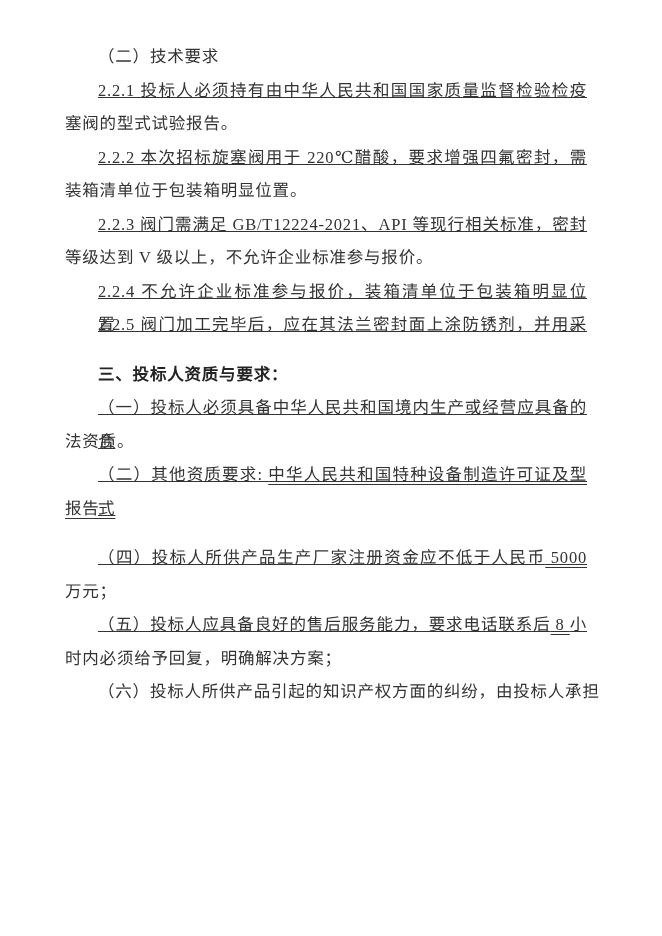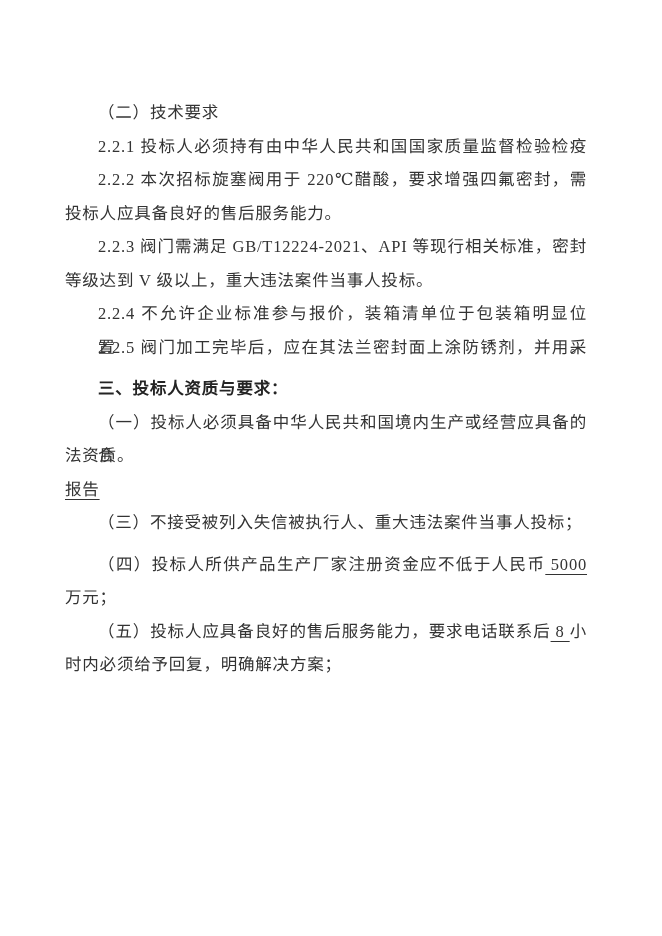--- a/index.html
+++ b/index.html
@@ -9,90 +9,93 @@
   }
   body {
     width: 662px;
     height: 936px;
     overflow: hidden;
   }
   .page {
     box-sizing: border-box;
     width: 662px;
     height: 936px;
-    padding: 96px 75px 0 65px;
+    padding: 40px 75px 0 65px;
     background: #ffffff;
     font-family: "Liberation Serif", "DejaVu Serif", serif;
     font-size: 16.5px;
     color: #333333;
     letter-spacing: 0.8px;
   }
   .line {
     height: 33.5px;
     line-height: 33.5px;
     white-space: nowrap;
   }
   .line.fill {
     white-space: normal;
     text-align: justify;
     text-align-last: justify;
+    text-decoration: underline;
   }
   .indent {
     padding-left: 33px;
   }
   .heading {
     font-weight: bold;
     color: #242424;
   }
   .u {
     text-decoration: underline;
     text-underline-offset: 4px;
     text-decoration-thickness: 1px;
     text-align: right;
   }
   .gap7 { }
-  .gap8 { margin-top: 8px; }
+  .gap8 { margin-top: 16px; }
 </style>
 </head>
 <body>
 
 <div class="page">
 
   <div class="line indent"><span>（二）技术要求</span></div>
 
   <div class="line indent fill"><span>2.2.1 投标人必须持有由中华人民共和国国家质量监督检验检疫</span></div>
 
 
+  <div class="line"><span>塞阀的型式试验报告。</span></div>
 
   <div class="line indent fill gap7"><span>2.2.2 本次招标旋塞阀用于 220℃醋酸，要求增强四氟密封，需</span></div>
 
-  <div class="line"><span>投标人应具备良好的售后服务能力。</span></div>
+  <div class="line"><span>装箱清单位于包装箱明显位置。</span></div>
 
   <div class="line indent fill gap7"><span>2.2.3 阀门需满足 GB/T12224-2021、API 等现行相关标准，密封</span></div>
 
-  <div class="line"><span>等级达到 V 级以上，重大违法案件当事人投标。</span></div>
+  <div class="line"><span>等级达到 V 级以上，不允许企业标准参与报价。</span></div>
 
   <div class="line indent fill"><span>2.2.4 不允许企业标准参与报价，装箱清单位于包装箱明显位置。</span></div>
 
   <div class="line indent fill"><span>2.2.5 阀门加工完毕后，应在其法兰密封面上涂防锈剂，并用采</span></div>
 
 
   <div class="line indent heading gap8"><span>三、投标人资质与要求：</span></div>
 
   <div class="line indent fill"><span>（一）投标人必须具备中华人民共和国境内生产或经营应具备的合</span></div>
 
   <div class="line"><span>法资质。</span></div>
 
+  <div class="line indent fill"><span>（二）其他资质要求: </span><span class="u">中华人民共和国特种设备制造许可证及型式</span></div>
 
   <div class="line"><span class="u">报告</span></div>
 
-  <div class="line indent gap7"><span>（三）不接受被列入失信被执行人、重大违法案件当事人投标；</span></div>
 
   <div class="line indent fill gap8"><span>（四）投标人所供产品生产厂家注册资金应不低于人民币</span><span class="u">&nbsp;5000</span></div>
 
   <div class="line"><span>万元；</span></div>
 
   <div class="line indent fill"><span>（五）投标人应具备良好的售后服务能力，要求电话联系后</span><span class="u">&nbsp;8&nbsp;</span><span>小</span></div>
 
   <div class="line"><span>时内必须给予回复，明确解决方案；</span></div>
 
+  <div class="line indent"><span>（六）投标人所供产品引起的知识产权方面的纠纷，由投标人承担</span></div>
 
 </div>
 
 </body></html>

